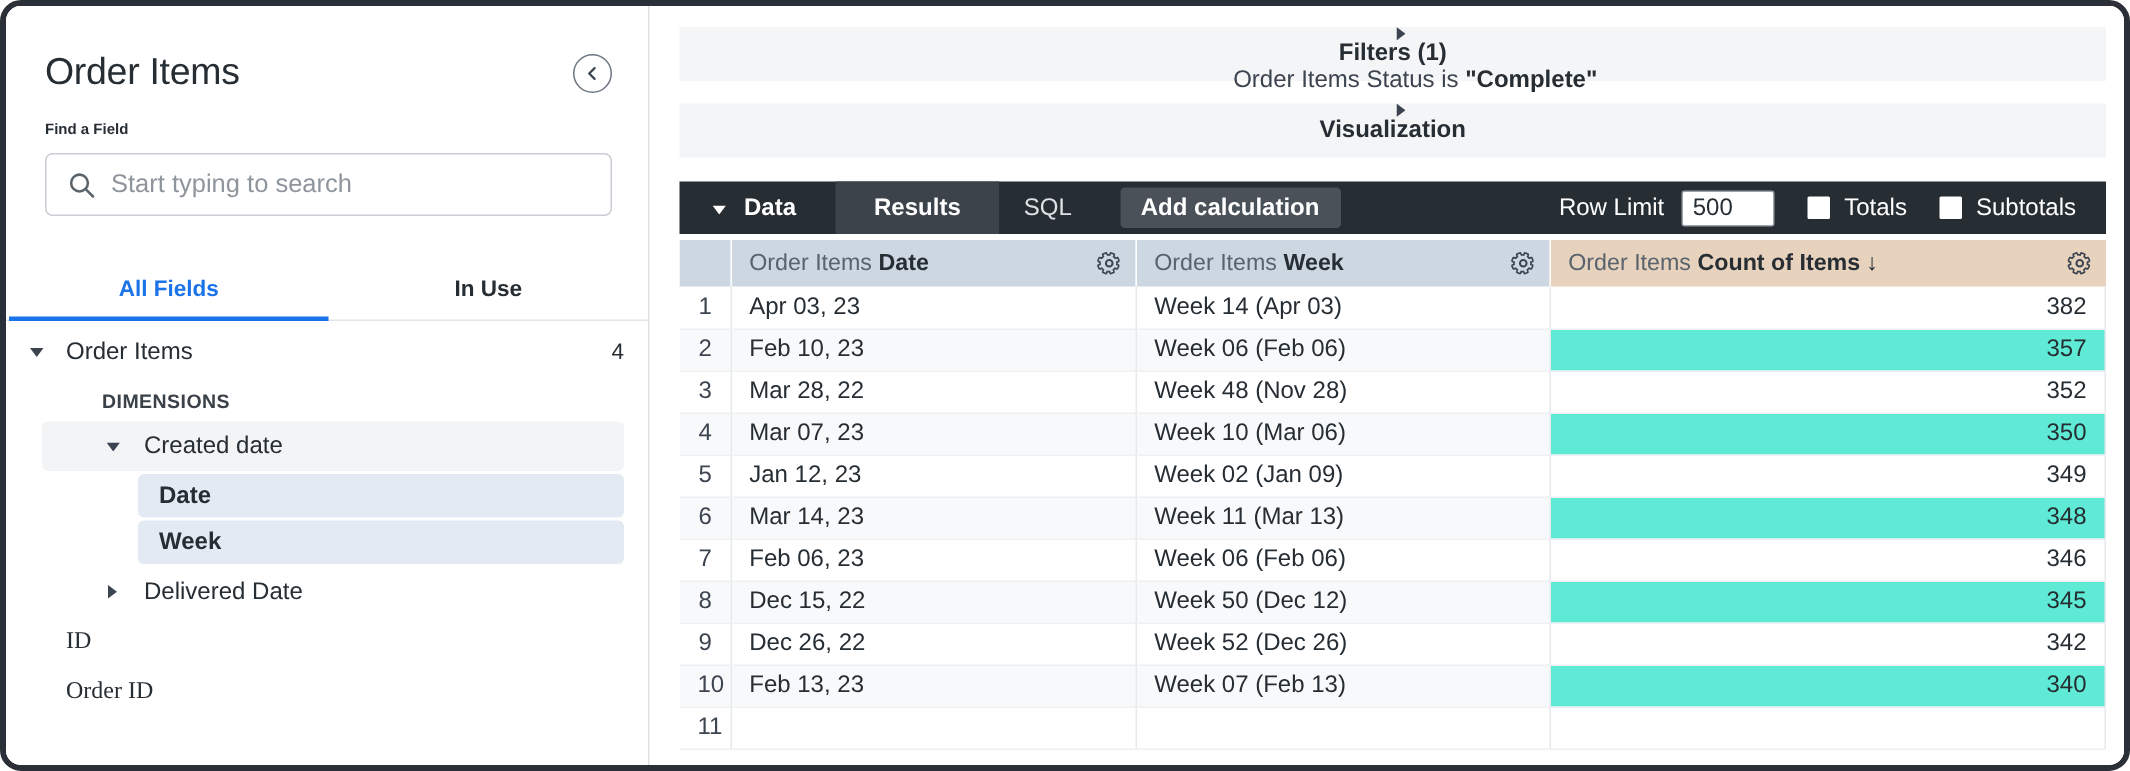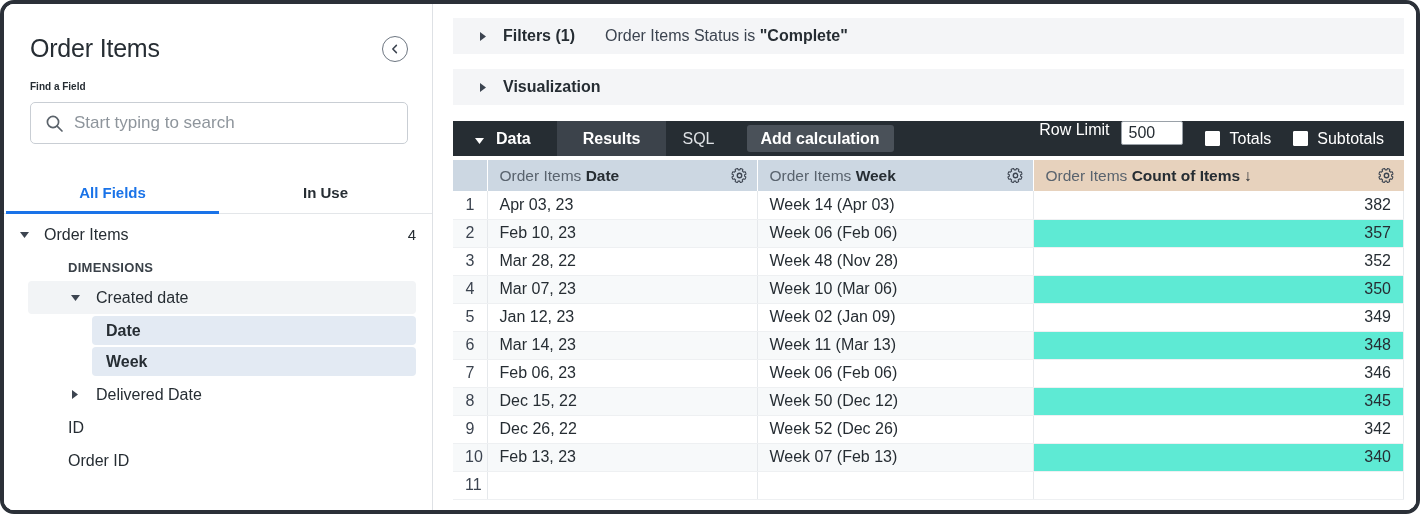--- a/index.html
+++ b/index.html
@@ -110,36 +110,37 @@
   .sb-row.dim {
     padding-left: 40px; gap: 14px;
     margin: 0 16px 0 24px; border-radius: 4px;
   }
   .sb-row.dim.hl { background: #f2f4f6; }
   .sb-row.leaf {
     margin: 2px 16px 2px 88px; padding-left: 14px;
     border-radius: 4px; font-weight: 700; font-size: 16px;
     background: #e3eaf3; height: 29px;
   }
-  .sb-row.plain { padding-left: 64px; }
+  .sb-row.plain { padding-left: 40px; font-family: Liberation Serif, serif; }
 
   
   #main {
     flex: 1 1 auto; height: 100%;
     background: #ffffff;
     display: flex; flex-direction: column;
     padding: 14px 0 0 0;
     min-width: 0;
   }
   .acc-bar {
     margin: 0 12px 0 20px;
     background: #f4f5f7;
     height: 36px;
     display: flex; align-items: center;
     cursor: pointer;
+    flex-direction: column;
   }
   .acc-bar + .acc-bar { margin-top: 15px; }
   .acc-caret {
     width: 12px; margin-left: 24px; margin-right: 14px;
     display: flex; align-items: center; justify-content: center;
   }
   .acc-title { font-size: 16px; font-weight: 700; color: #262d33; }
   .acc-detail {
     font-size: 16px; color: #3c4450; margin-left: 30px;
   }
@@ -165,21 +166,21 @@
   .tb-tab.active { background: #3c434b; }
   .tb-tab.muted { font-weight: 400; color: #dfe2e6; padding-left: 16px; }
   .tb-calc {
     display: flex; align-items: center; padding: 0 14px;
     margin: 4px 0 4px 6px;
     background: #4a5159; border-radius: 3px;
     font-size: 16px; font-weight: 700; cursor: pointer;
   }
   .tb-spacer { flex: 1 1 auto; }
   .tb-right {
-    display: flex; gap: 12px; padding-right: 20px;
+    display: flex; align-items: center; gap: 12px; padding-right: 20px;
   }
   .tb-rowlimit-lbl { font-size: 16px; color: #ffffff; }
   .tb-rowlimit-input {
     width: 62px; height: 24px;
     border: 1px solid #9aa1a8; border-radius: 2px;
     background: #ffffff; color: #262d33;
     font-family: "Liberation Sans", sans-serif; font-size: 16px;
     padding: 0 6px; outline: none;
   }
   .tb-check {

